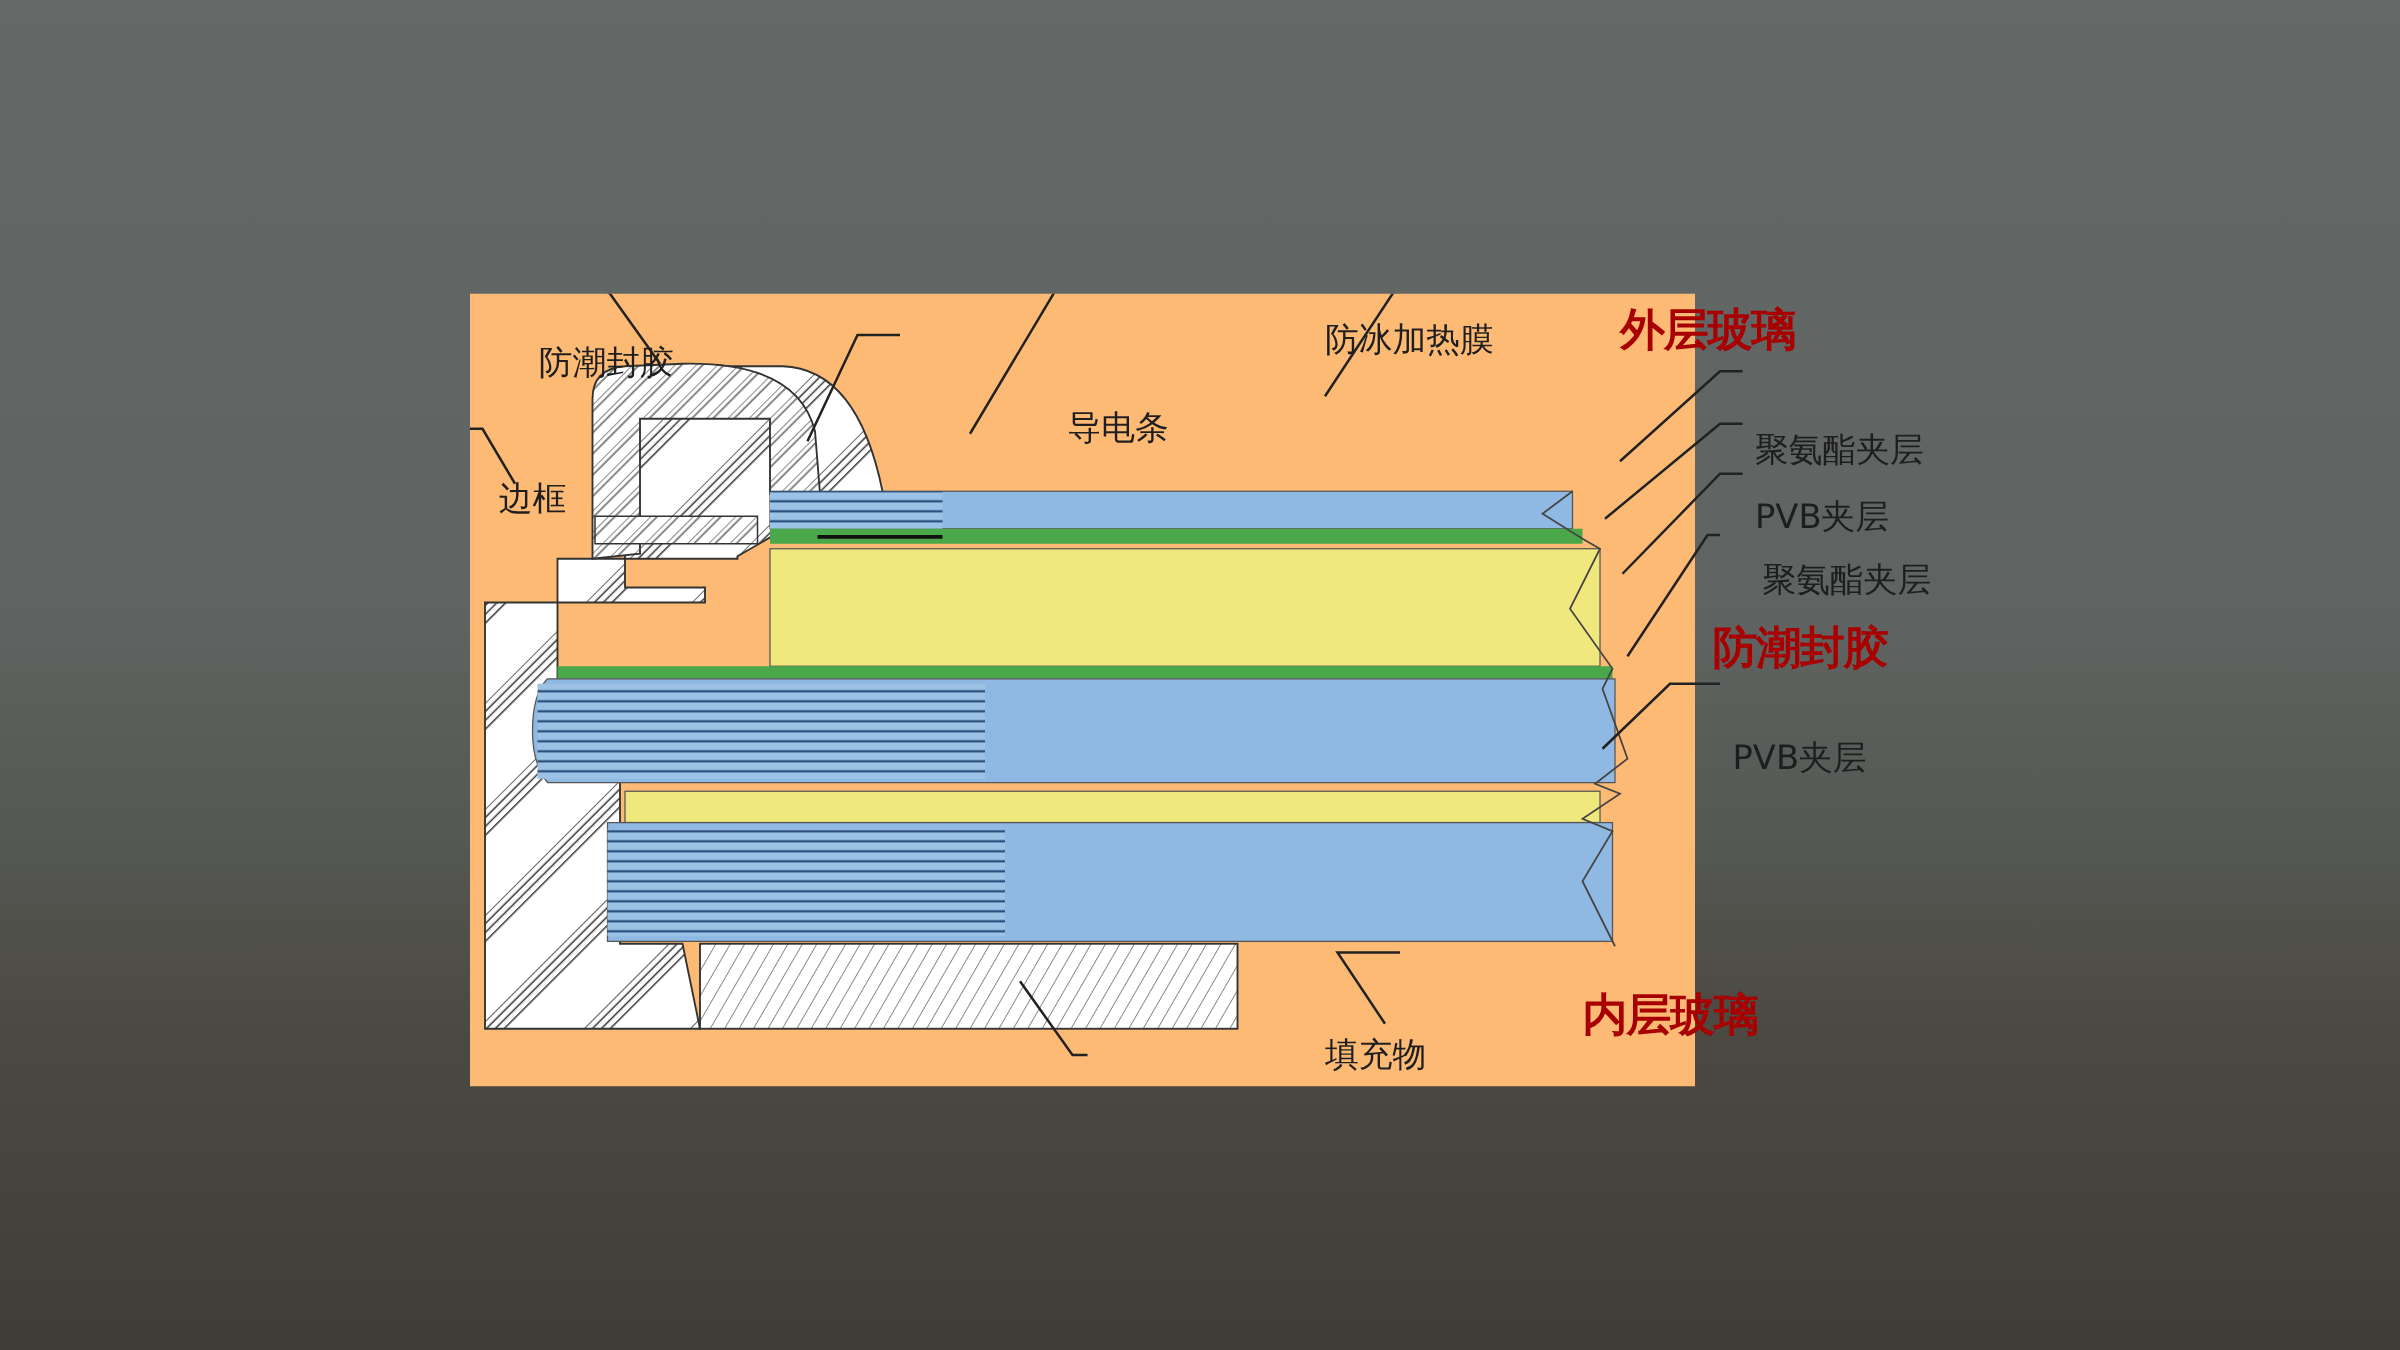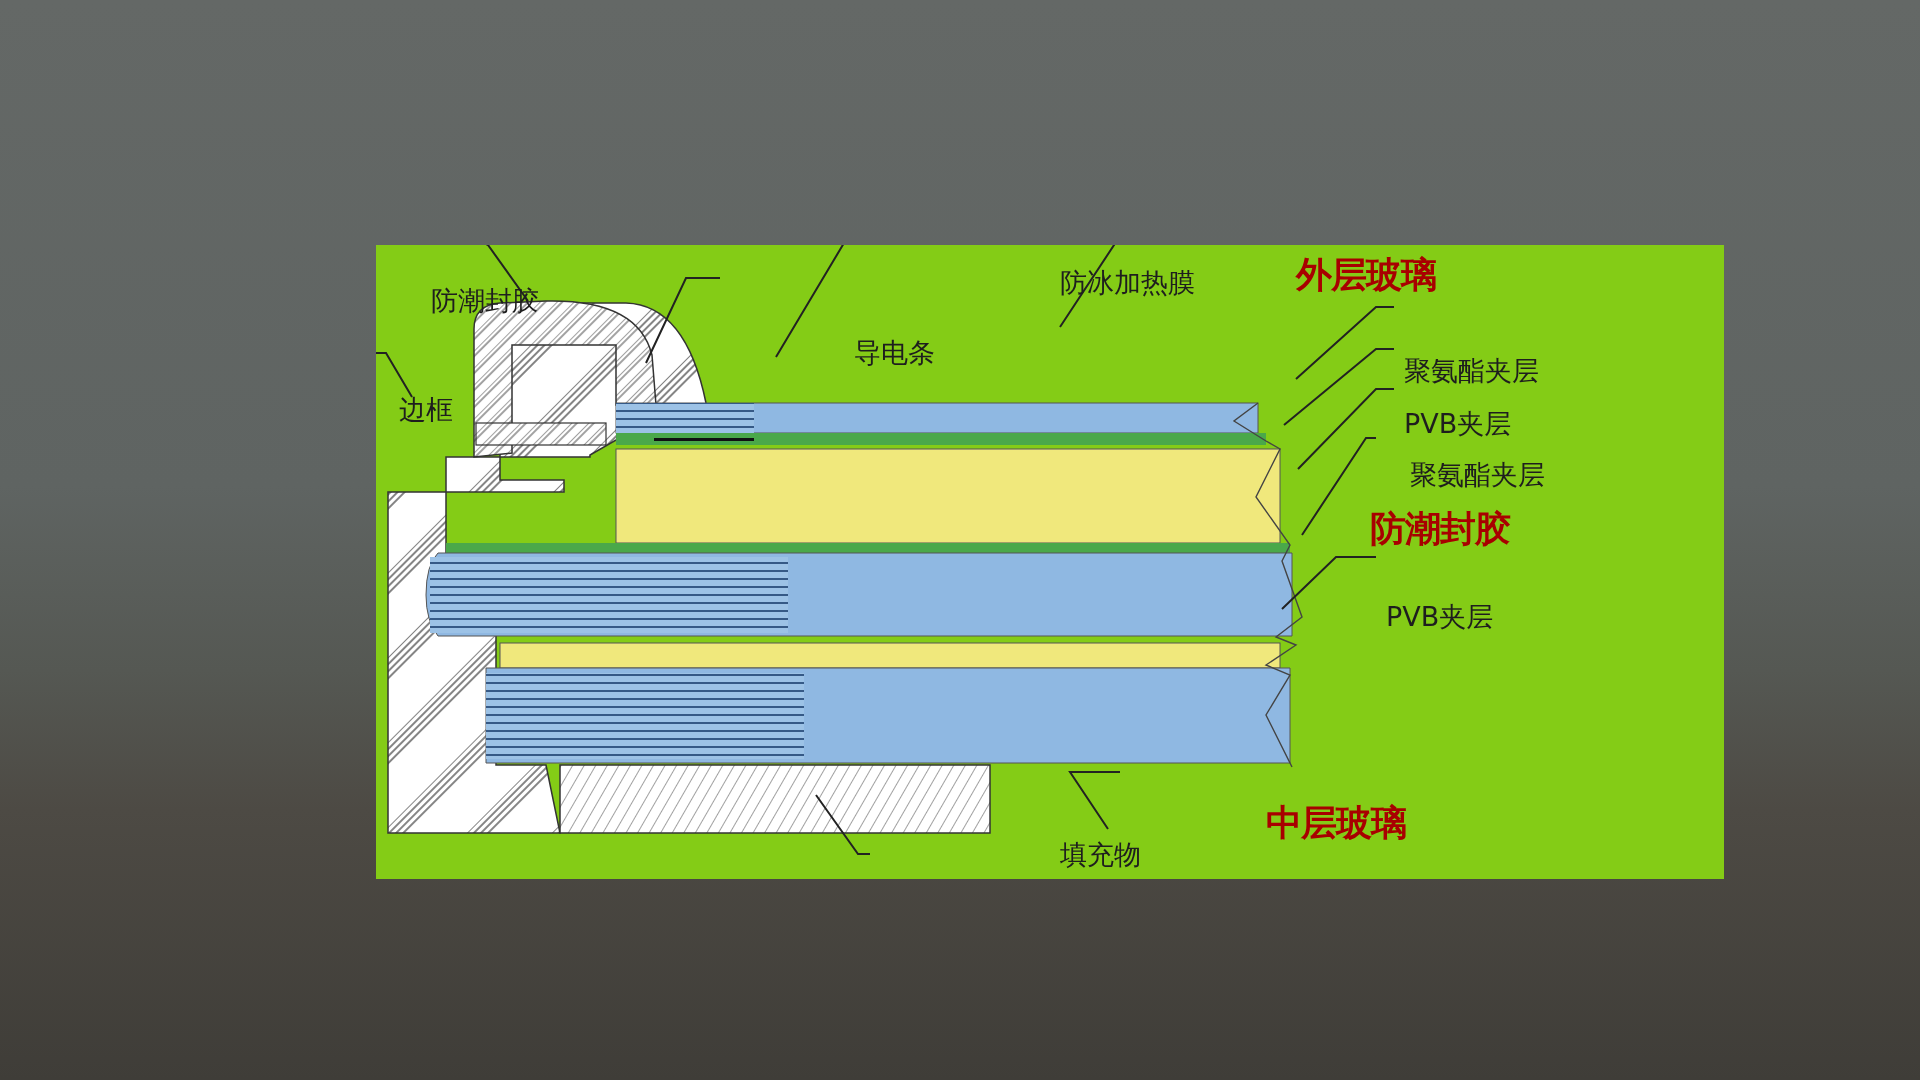--- a/index.html
+++ b/index.html
@@ -12,22 +12,22 @@
     position:absolute; left:0; right:0; top:640px; height:440px;
     background:
       radial-gradient(ellipse 160px 40px at 1680px 740px, rgba(160,140,110,0.55), transparent),
       radial-gradient(ellipse 200px 50px at 1820px 760px, rgba(170,150,120,0.45), transparent),
       radial-gradient(ellipse 180px 50px at 120px 740px, rgba(150,140,120,0.45), transparent),
       radial-gradient(ellipse 220px 60px at 260px 790px, rgba(120,110,95,0.5), transparent),
       radial-gradient(ellipse 300px 70px at 900px 960px, rgba(90,85,70,0.5), transparent);
     filter: blur(6px);
   }
   .panel {
-    position:absolute; left:376px; top:245px; width:1348px; height:634px;
-    background:#84cc16;
+    position:absolute; left:376px; top:235px; width:980px; height:634px;
+    background:#fdba74;
   }
   svg { position:absolute; left:0; top:0; }
   .lbl {
     position:absolute; font-family:"DejaVu Sans", sans-serif; color:#1e1e1e;
     font-size:27px; white-space:nowrap; line-height:1;
   }
   .lbl-red {
     position:absolute; font-family:"DejaVu Sans", sans-serif; color:#a80000;
     font-size:36px; font-weight:bold; white-space:nowrap; line-height:1; letter-spacing:-1px;
   }
@@ -119,15 +119,15 @@
   <span class="lbl" style="left:55px; top:42px;">防潮封胶</span>
   <span class="lbl" style="left:23px; top:151px;">边框</span>
   <span class="lbl" style="left:478px; top:78px;margin-top:16px;">导电条</span>
   <span class="lbl" style="left:684px; top:24px;">防冰加热膜</span>
   <span class="lbl-red" style="left:920px; top:12px;">外层玻璃</span>
   <span class="lbl" style="left:1028px; top:112px;">聚氨酯夹层</span>
   <span class="lbl" style="left:1028px; top:165px;">PVB夹层</span>
   <span class="lbl" style="left:1034px; top:216px;">聚氨酯夹层</span>
   <span class="lbl-red" style="left:994px; top:266px;">防潮封胶</span>
   <span class="lbl" style="left:1010px; top:358px;">PVB夹层</span>
-  <span class="lbl-red" style="left:890px; top:560px;">中层玻璃</span>
+  <span class="lbl-red" style="left:890px; top:560px;">内层玻璃</span>
   <span class="lbl" style="left:684px; top:596px;">填充物</span>
 </div>
 
 </body></html>

